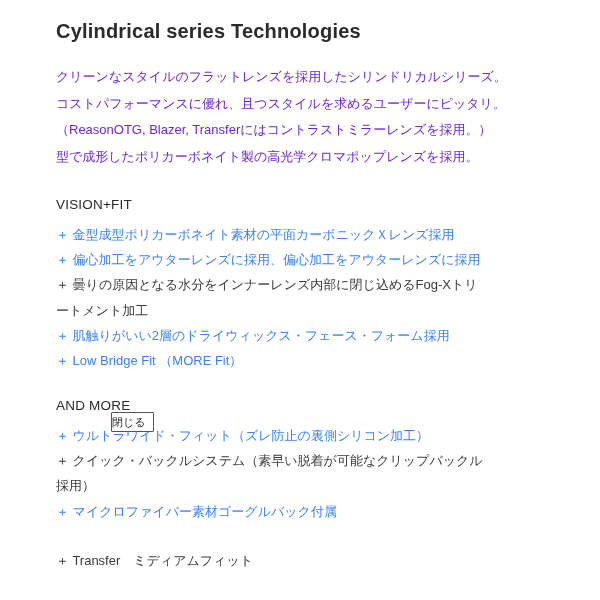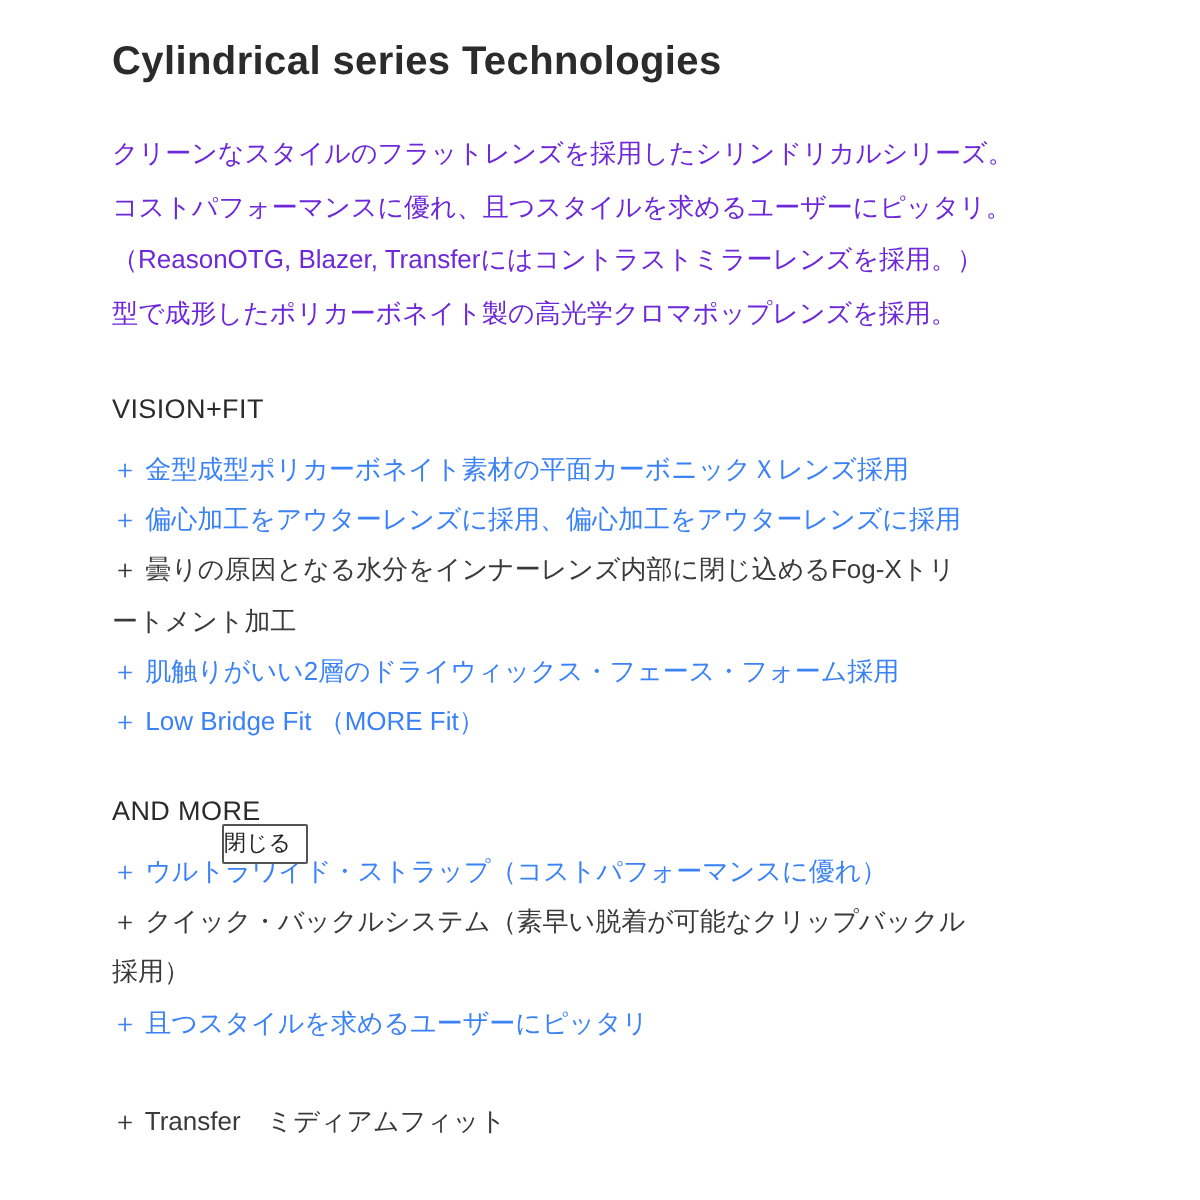--- a/index.html
+++ b/index.html
@@ -100,23 +100,23 @@
       <div class="bullet">＋ 偏心加工をアウターレンズに採用、偏心加工をアウターレンズに採用</div>
       <div class="bullet-wrap">＋ 曇りの原因となる水分をインナーレンズ内部に閉じ込めるFog-Xトリートメント加工</div>
       <div class="bullet">＋ 肌触りがいい2層のドライウィックス・フェース・フォーム採用</div>
       <div class="bullet">＋ Low Bridge Fit （MORE Fit）</div>
     </div>
   </div>
 
   <div class="section">
     <div class="section-head">AND MORE</div>
     <div class="bullets">
-      <div class="bullet">＋ ウルトラワイド・ストラップ（コストパフォーマンスに優れ）</div>
+      <div class="bullet">＋ ウルトラワイド・フィット（ズレ防止の裏側シリコン加工）</div>
       <div class="bullet-wrap">＋ クイック・バックルシステム（素早い脱着が可能なクリップバックル採用）</div>
-      <div class="bullet">＋ 且つスタイルを求めるユーザーにピッタリ</div>
+      <div class="bullet">＋ マイクロファイバー素材ゴーグルバック付属</div>
     </div>
   </div>
 
   <div class="section">
     <div class="last-line">＋ Transfer　ミディアムフィット</div>
   </div>
 
   <div class="badge">閉じる</div>
 
 </div>

